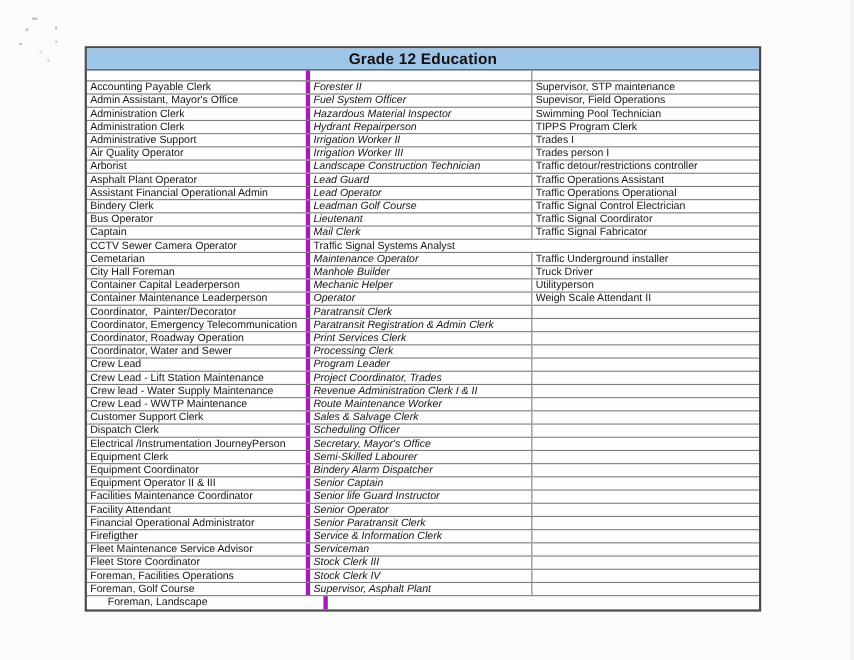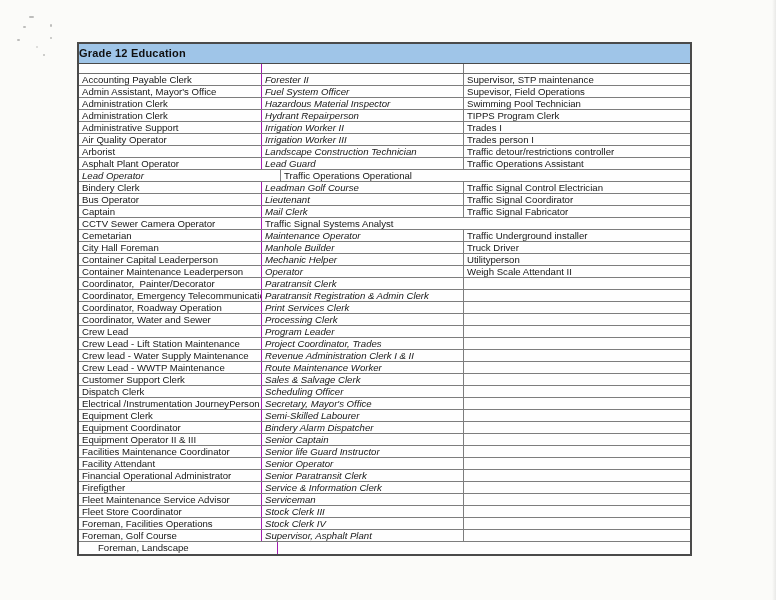--- a/index.html
+++ b/index.html
@@ -27,42 +27,42 @@
 
   .doc-table{
     position:absolute;left:77px;top:42px;width:615px;
     border:2px solid #4a4a4a;
     background:#fefefe;
     box-sizing:border-box;
   }
   .title-row{
     height:19px;line-height:19px;
     border-bottom:1px solid #4a4a4a;
-    text-align:left;
-    font-size:11px;font-weight:bold;color:#101010;
+    text-align:center;
+    font-size:14px;font-weight:bold;color:#101010;
     letter-spacing:.2px;
   }
   .spacer-row{
     display:flex;height:10px;
     border-bottom:1px solid #6e6e6e;
     box-sizing:border-box;
   }
   .row{
     display:flex;height:12px;
     border-bottom:1px solid #7d7d7d;
     box-sizing:border-box;
   }
   .row:last-child{border-bottom:none;margin-left:16px;}
   .cell{
     box-sizing:border-box;
     padding:1px 0 0 3px;
     font-size:9.6px;line-height:10px;color:#161616;
     overflow:hidden;white-space:pre;
   }
-  .c1{width:183px;border-right:1px solid #a21caf;}
+  .c1{width:203px;border-right:4px solid #a21caf;}
   .c2{width:202px;border-right:1px solid #7d7d7d;font-style:italic;}
   .c3{flex:1;}
 </style>
 </head>
 <body>
 
 <div style="position:absolute;inset:0;">
   <div class="scan-edge"></div>
   <span class="mark m1"></span>
   <span class="mark m2"></span>
@@ -114,20 +114,21 @@
           <div class="cell c1">Arborist</div>
           <div class="cell c2">Landscape Construction Technician</div>
           <div class="cell c3">Traffic detour/restrictions controller</div>
         </div>
         <div class="row">
           <div class="cell c1">Asphalt Plant Operator</div>
           <div class="cell c2">Lead Guard</div>
           <div class="cell c3">Traffic Operations Assistant</div>
         </div>
         <div class="row">
+          <div class="cell c1">Assistant Financial Operational Admin</div>
           <div class="cell c2">Lead Operator</div>
           <div class="cell c3">Traffic Operations Operational</div>
         </div>
         <div class="row">
           <div class="cell c1">Bindery Clerk</div>
           <div class="cell c2">Leadman Golf Course</div>
           <div class="cell c3">Traffic Signal Control Electrician</div>
         </div>
         <div class="row">
           <div class="cell c1">Bus Operator</div>

